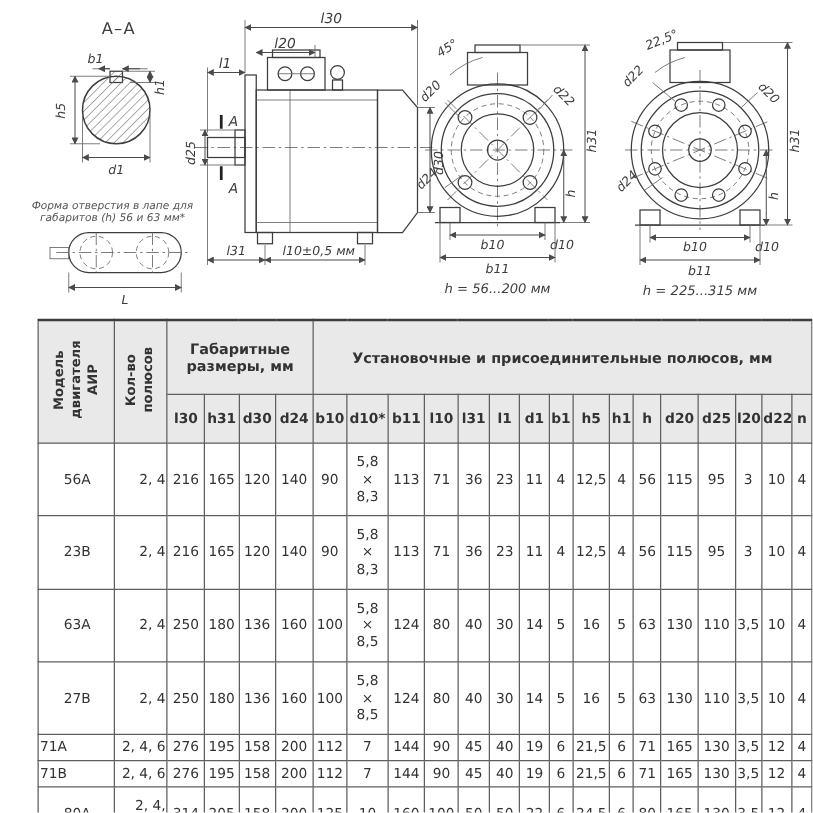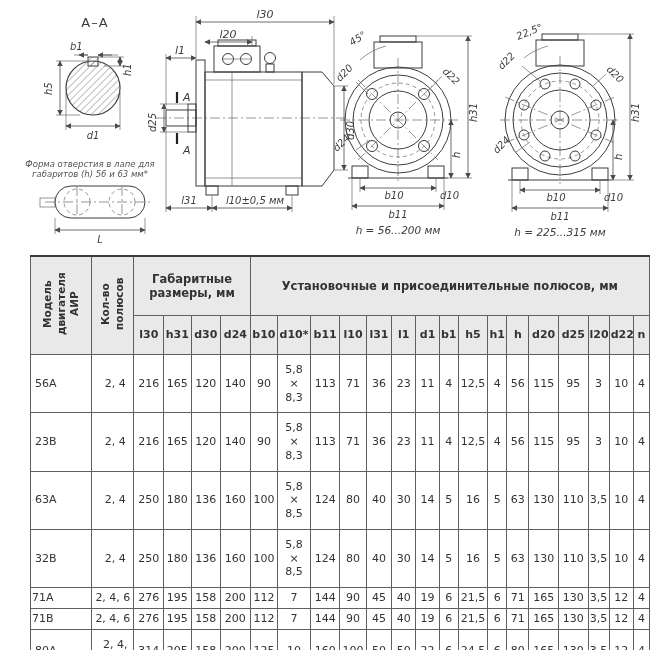--- a/index.html
+++ b/index.html
@@ -21,22 +21,22 @@
   .thick{stroke:#222;stroke-width:2.2;fill:none;}
   
   .tbl-wrap{position:absolute;left:30px;top:255px;width:620px;}
   table{border-collapse:collapse;table-layout:fixed;width:620px;font-size:11px;color:#333;border-top:2px solid #3c3c3c;}
   th,td{border:1px solid #5f5f5f;text-align:center;vertical-align:middle;padding:6px 1px;line-height:1.25;}
   thead th{background:#e9e9e9;font-weight:bold;}
   tr.group-row th{height:46px;font-size:11.5px;}
   tr.label-row th{height:26px;font-size:11px;}
   th.vert{height:78px;padding:2px 0;}
   .vert-text{writing-mode:vertical-rl;transform:rotate(180deg);margin:0 auto;font-size:10.5px;line-height:1.3;height:76px;display:inline-block;}
-  td.model{text-align:left;padding-left:4px;}
-  td.poles{text-align:center;padding-left:6px;}
+  td.model{text-align:left;padding-left:20px;}
+  td.poles{text-align:right;padding-left:6px;}
   tbody td{padding:8px 1px;}
   tr.slim td{padding:3px 1px;}
 </style>
 </head>
 <body>
 
 <div class="page">
 
   <div class="drawings">
     <svg viewBox="0 0 650 252" width="650" height="252" xmlns="http://www.w3.org/2000/svg">
@@ -384,21 +384,21 @@
             <td>16</td>
             <td>5</td>
             <td>63</td>
             <td>130</td>
             <td>110</td>
             <td>3,5</td>
             <td>10</td>
             <td>4</td>
           </tr>
           <tr>
-            <td class="model">32B</td>
+            <td class="model">27B</td>
             <td class="poles">2, 4</td>
             <td>250</td>
             <td>180</td>
             <td>136</td>
             <td>160</td>
             <td>100</td>
             <td>5,8 × 8,5</td>
             <td>124</td>
             <td>80</td>
             <td>40</td>

